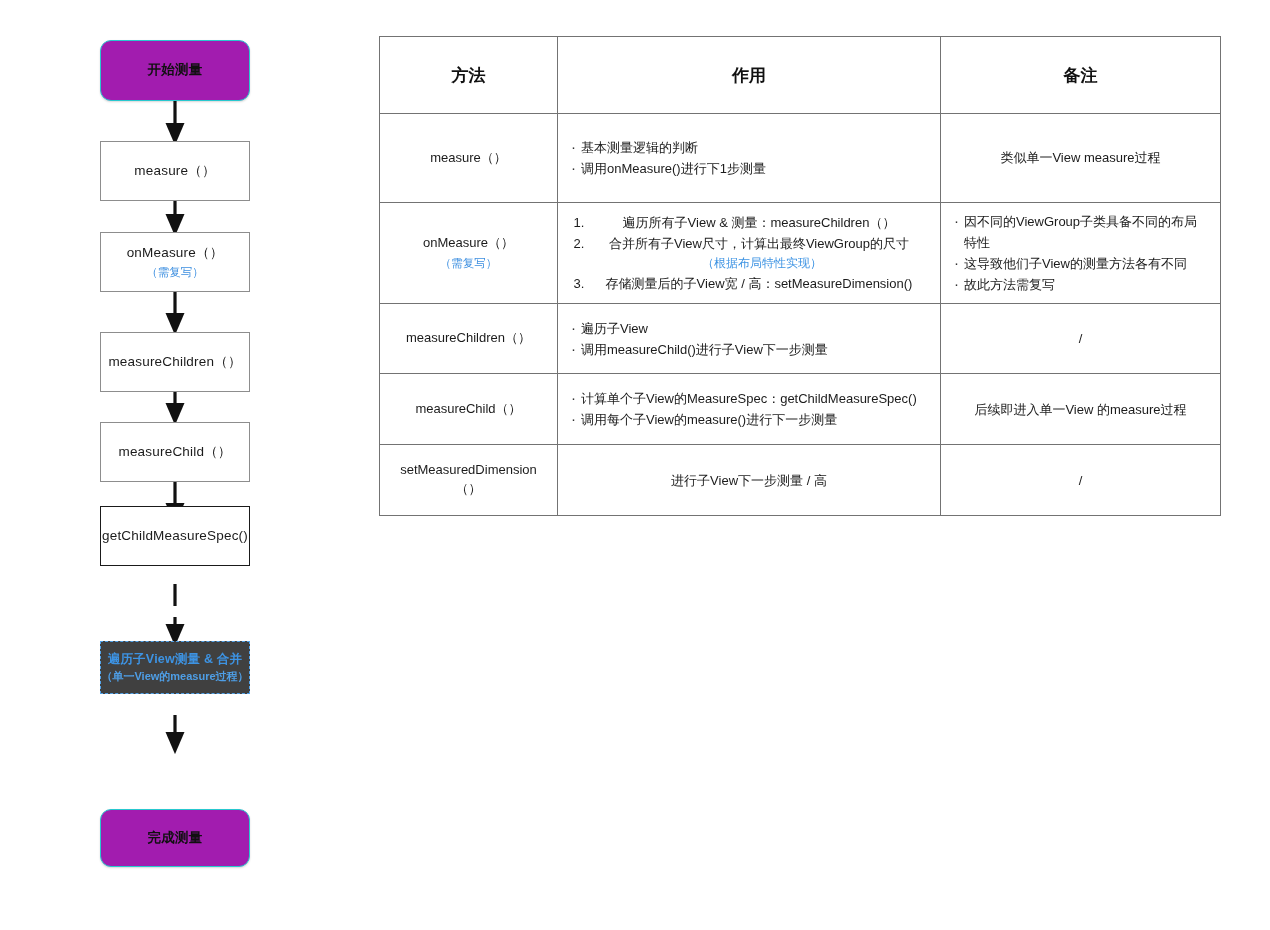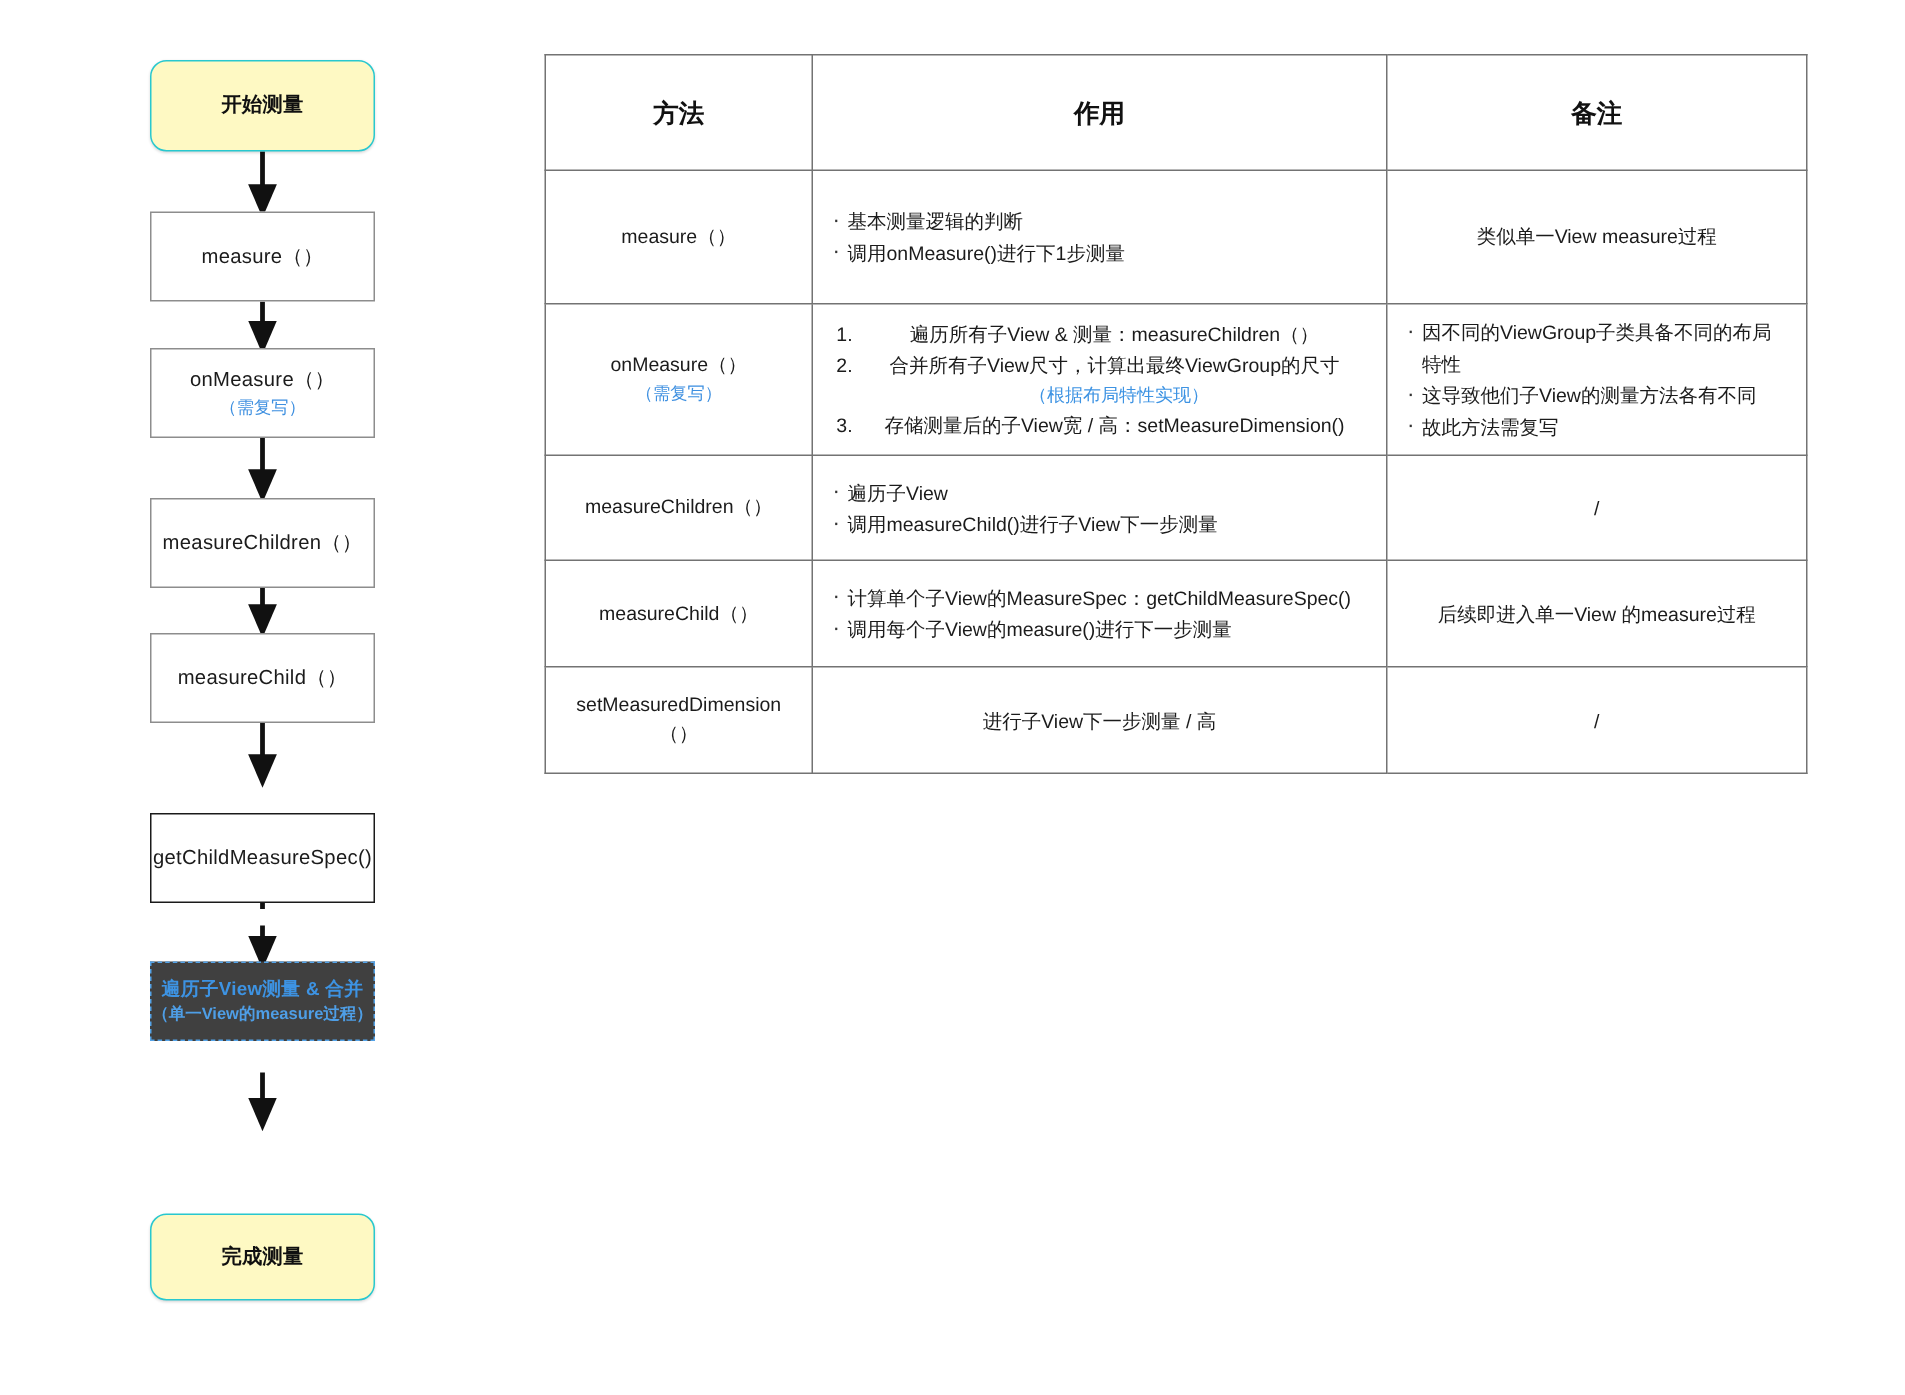--- a/index.html
+++ b/index.html
@@ -46,21 +46,21 @@
   }
   .node .sub {
     font-size: 11.5px;
     color: #3d8fe0;
     line-height: 1.4;
     margin-top: 1px;
     white-space: nowrap;
   }
 
   .node.terminal {
-    background: #fef9c3;
+    background: #a21caf;
     border: 1px solid #28c8cf;
     border-radius: 11px;
     box-shadow: 0 1px 2px rgba(0,0,0,.16);
   }
   .node.terminal .lbl {
     color: #101010;
     font-size: 13.5px;
     font-weight: 700;
   }
 
@@ -90,21 +90,21 @@
   #connectors {
     position: absolute;
     left: 0; top: 0;
     width: 370px; height: 930px;
     pointer-events: none;
   }
 
   
   #spec-table {
     position: absolute;
-    left: 363px;
+    left: 379px;
     top: 36px;
     width: 841px;
     border-collapse: collapse;
     table-layout: fixed;
     background: #fff;
     border-radius: 22px;
   }
   #spec-table td, #spec-table th {
     border: 1.6px solid #737373;
     vertical-align: middle;
@@ -218,21 +218,21 @@
   </div>
 
   <div class="node plain" style="top:332px; height:60px;">
     <span class="lbl">measureChildren（）</span>
   </div>
 
   <div class="node plain" style="top:422px; height:60px;">
     <span class="lbl">measureChild（）</span>
   </div>
 
-  <div class="node strong" style="top:542px; height:60px;">
+  <div class="node strong" style="top:506px; height:60px;">
     <span class="lbl">getChildMeasureSpec()</span>
   </div>
 
   <div class="node dashed" style="top:641px; height:53px;">
     <span class="lbl">遍历子View测量 &amp; 合并</span>
     <span class="sub">（单一View的measure过程）</span>
   </div>
 
 
   <div class="node terminal" style="top:809px; height:58px;">

